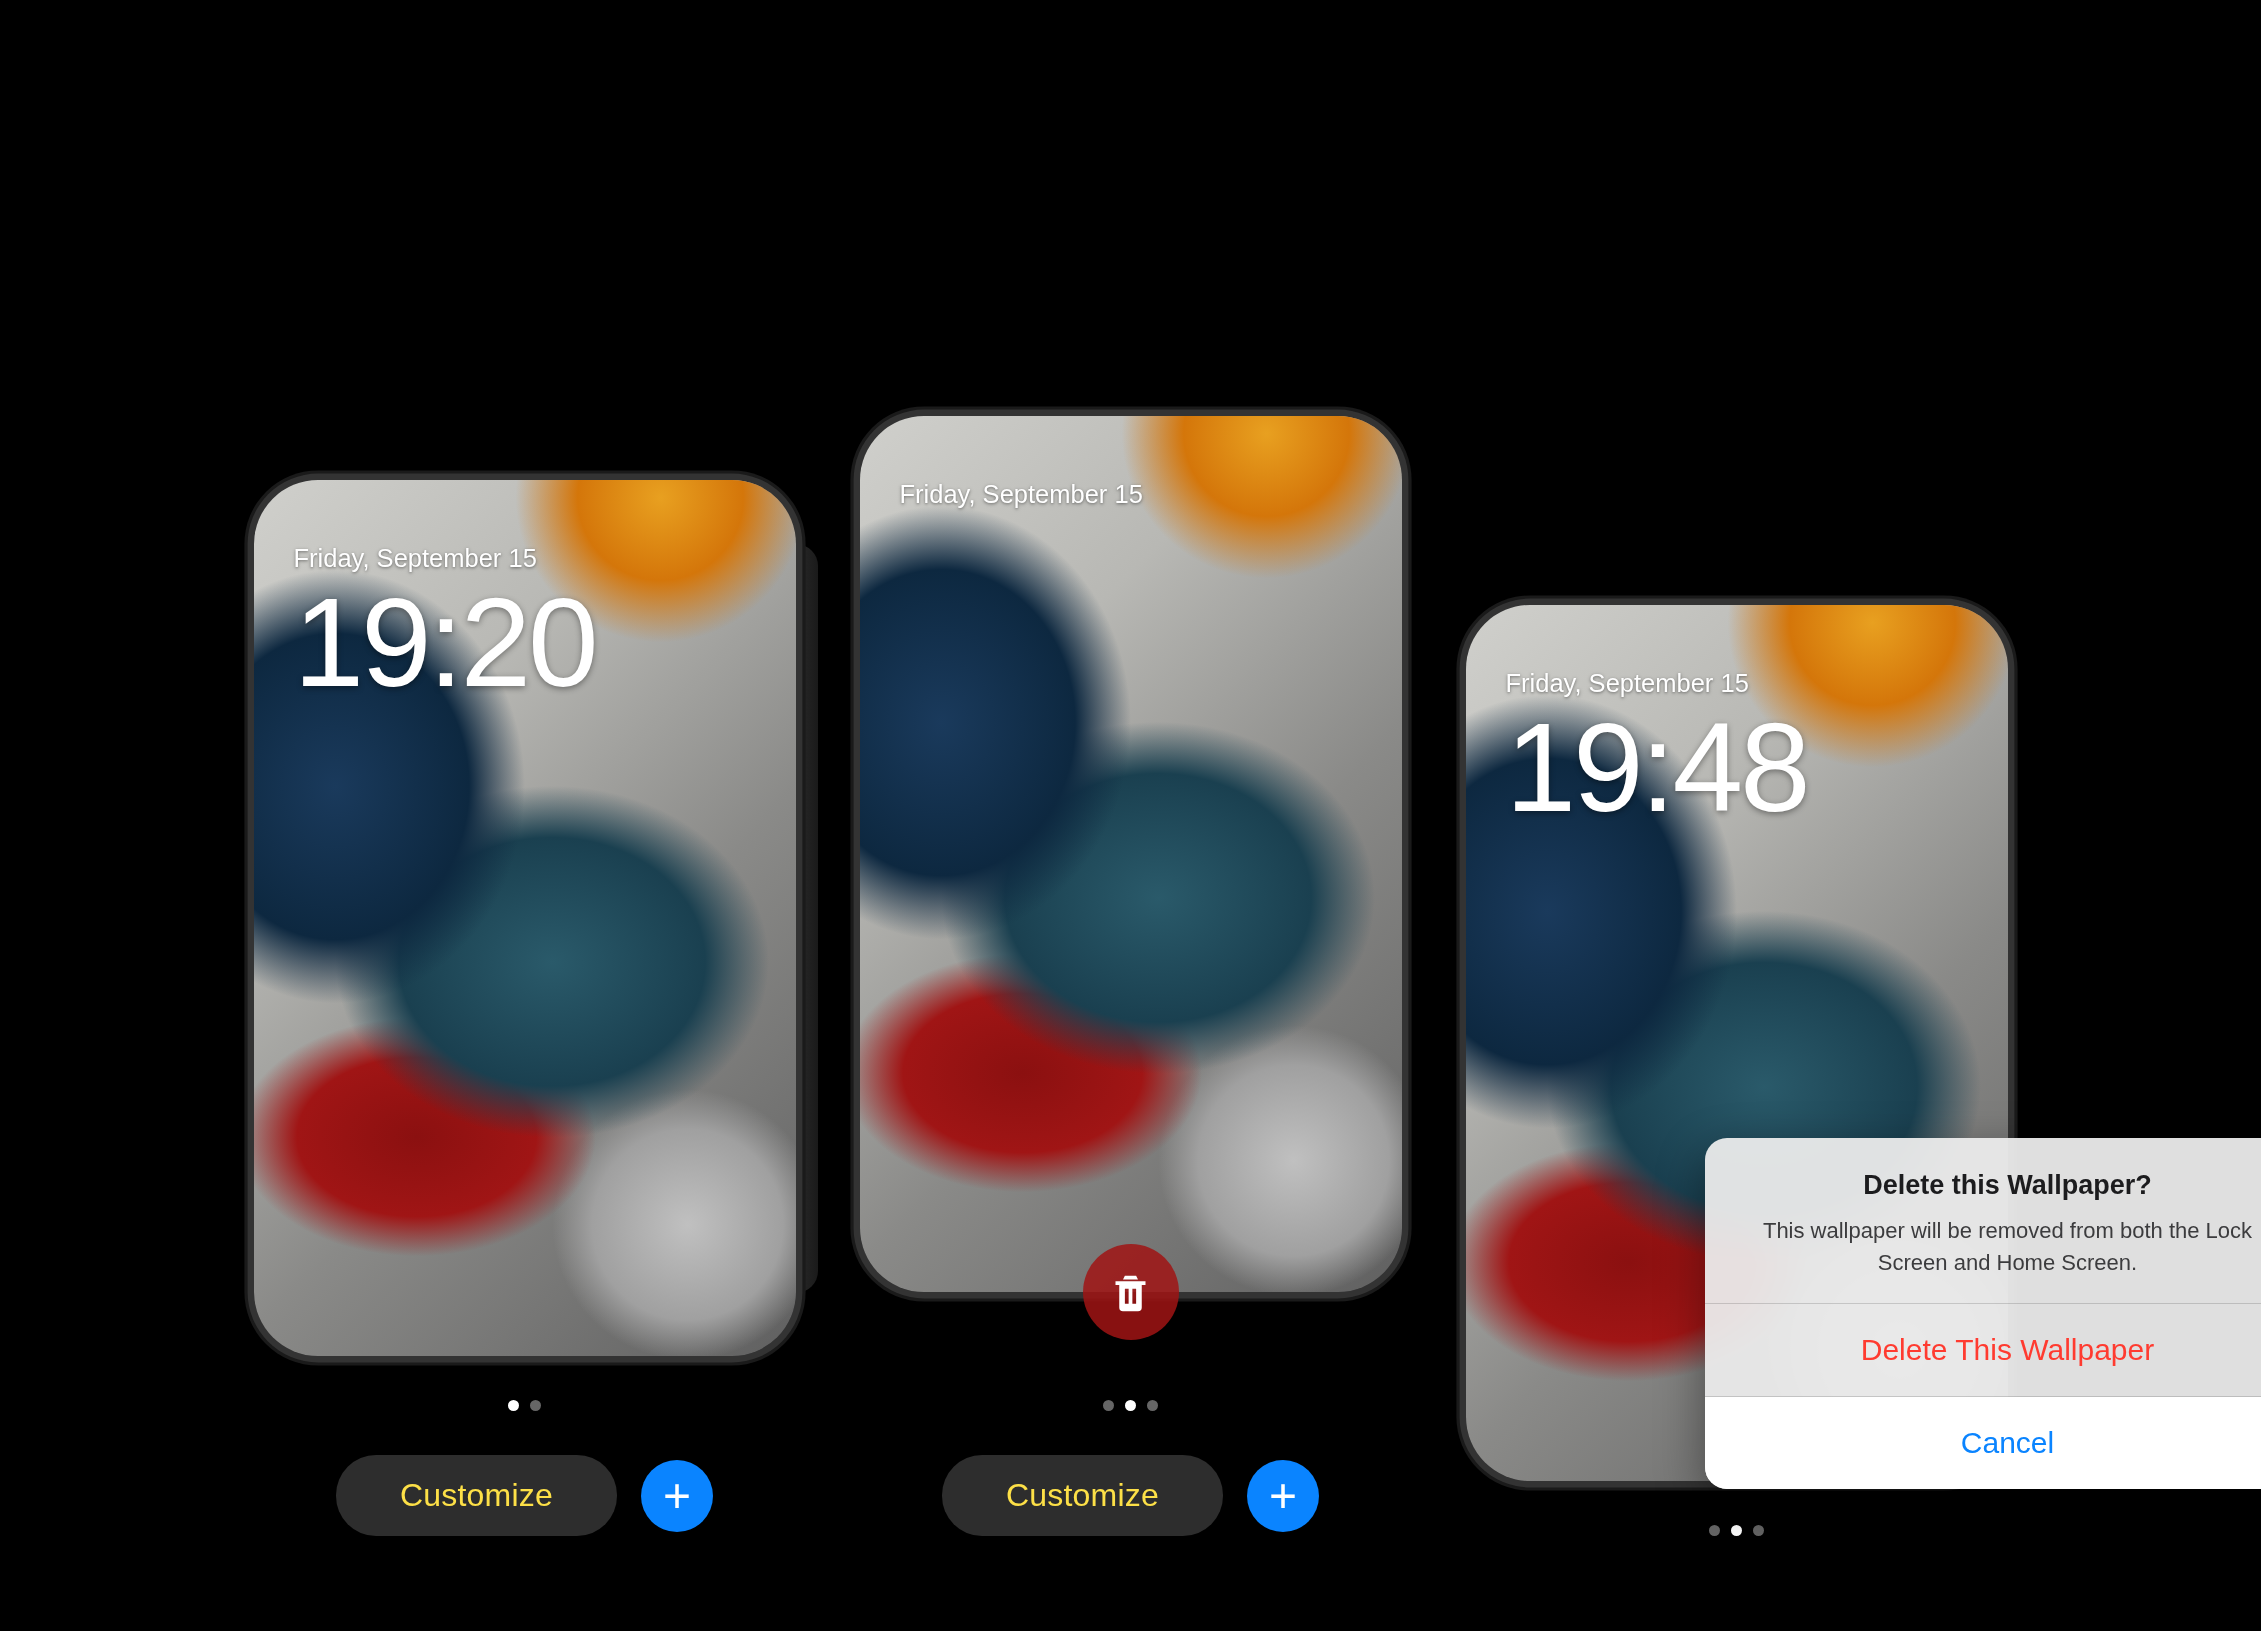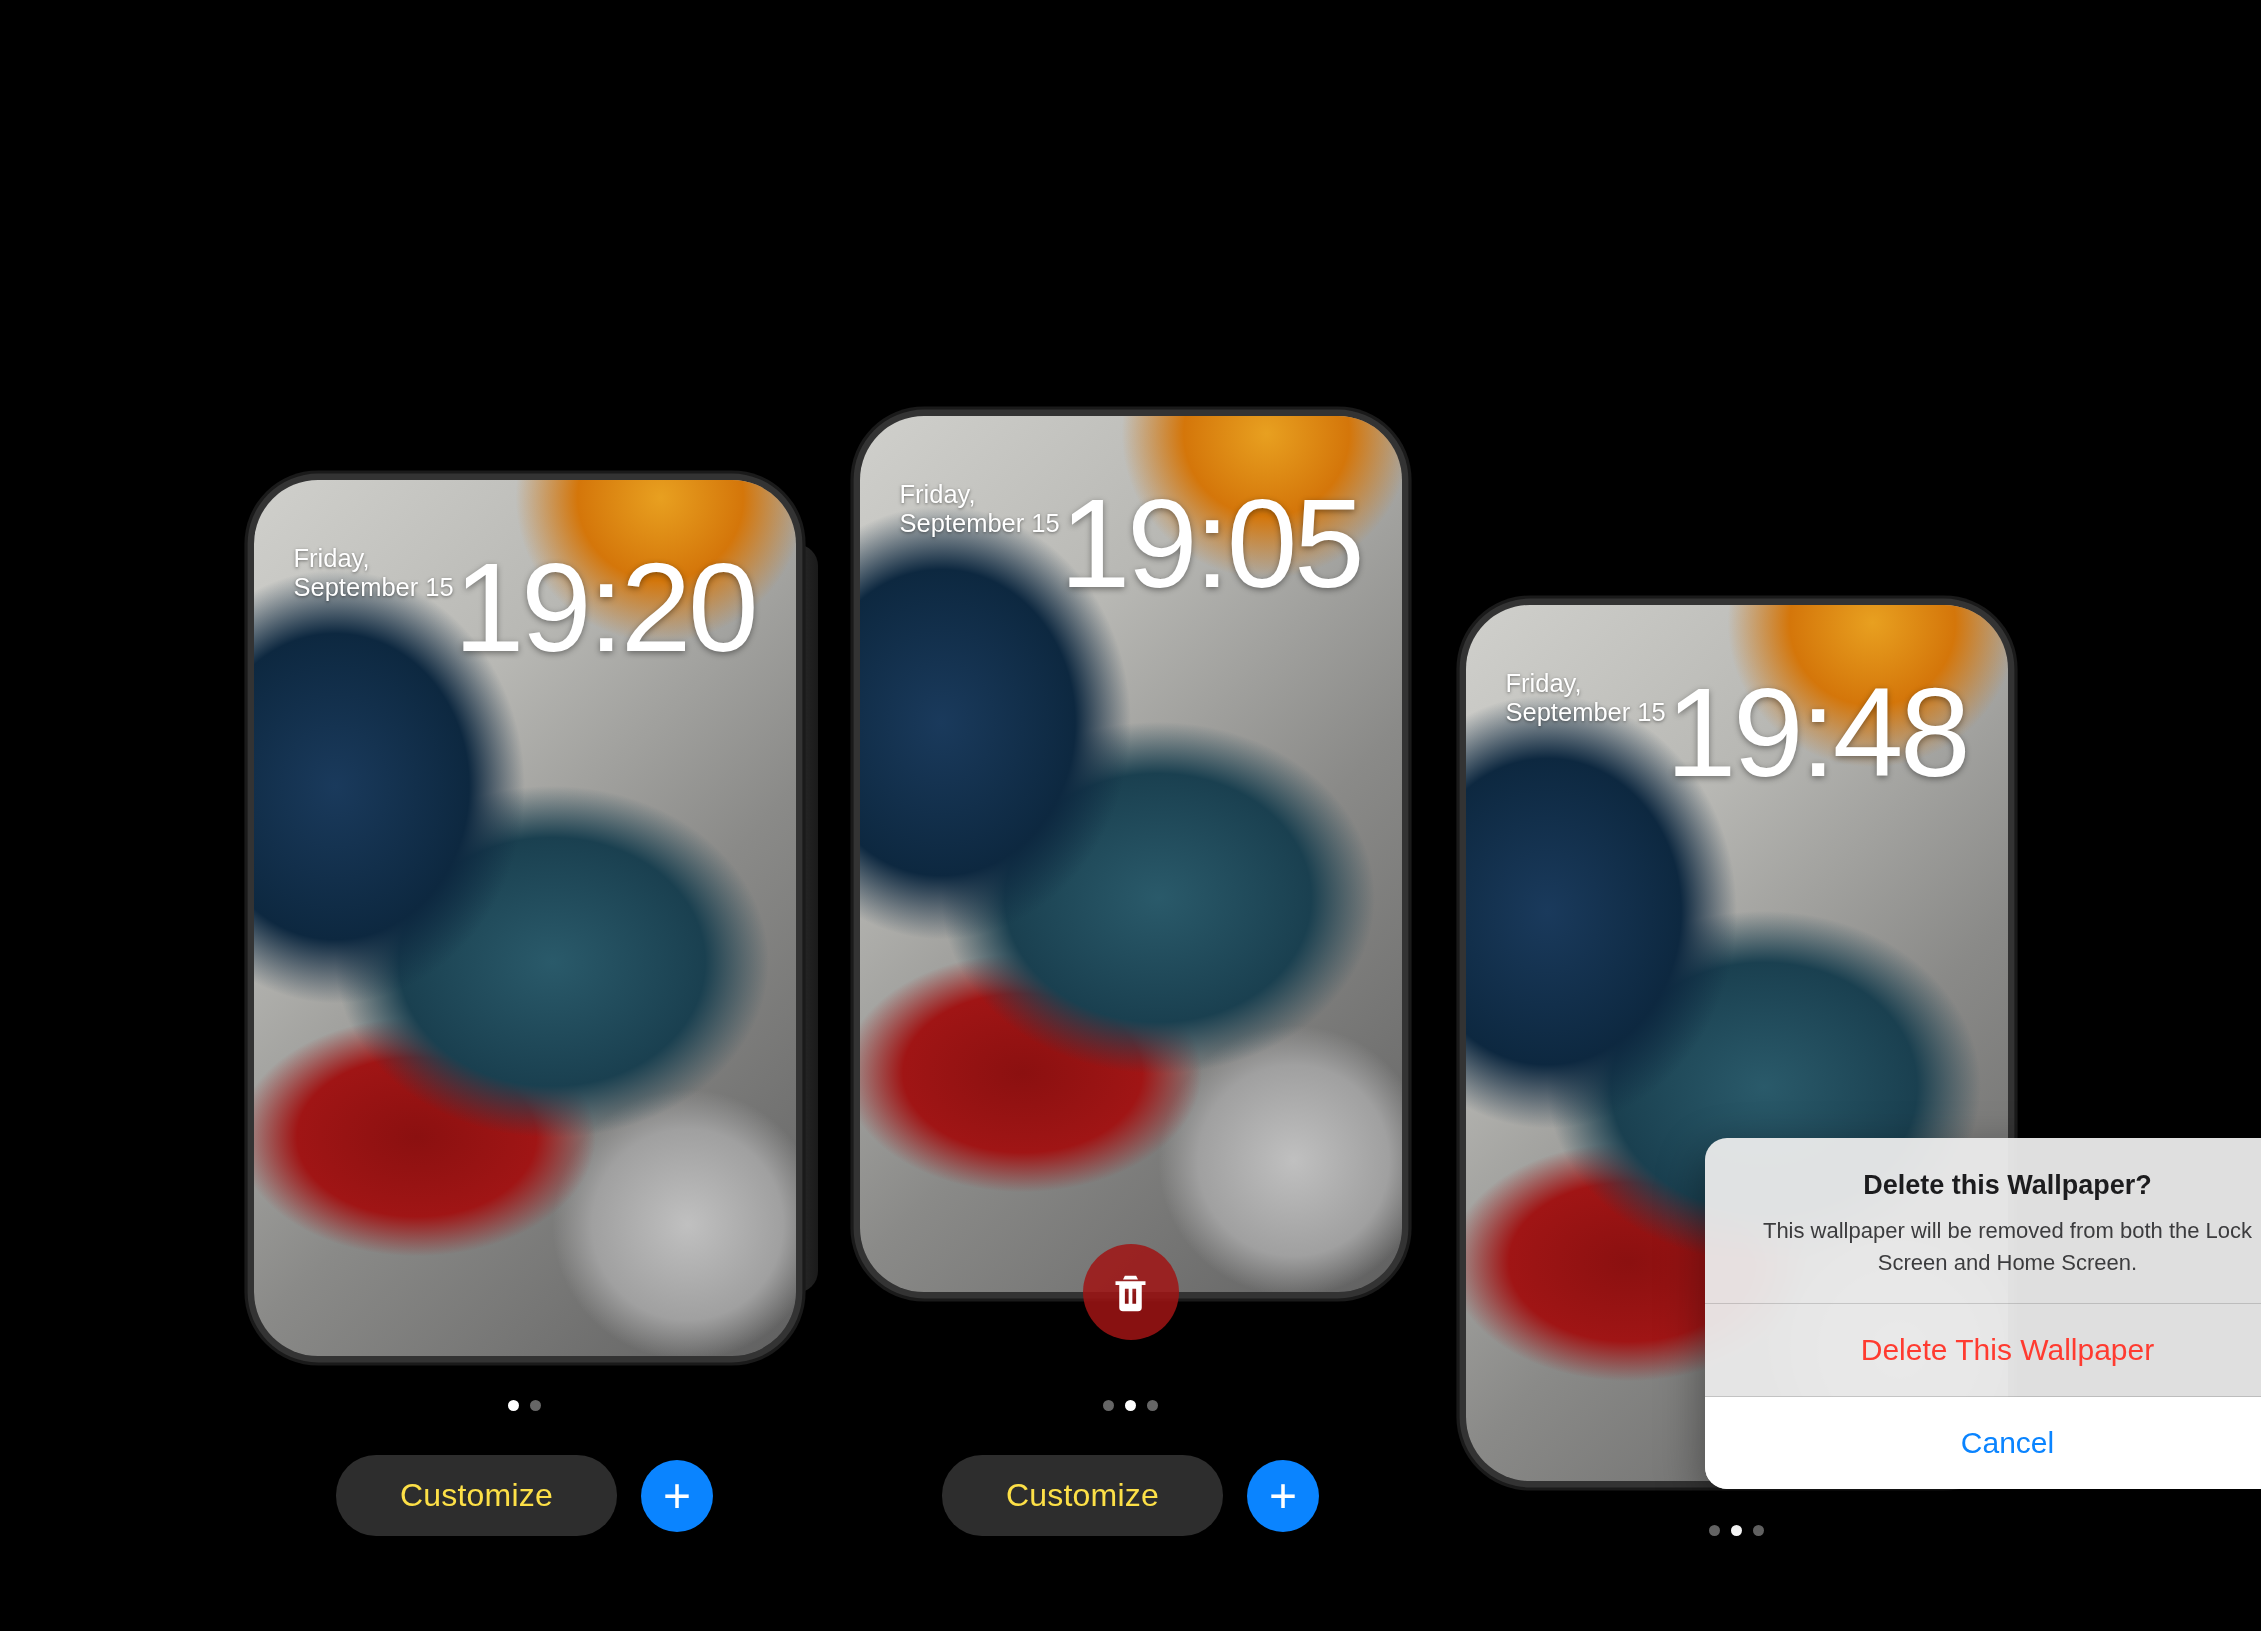--- a/index.html
+++ b/index.html
@@ -64,20 +64,21 @@
         linear-gradient(135deg, #d0d0cc 0%, #b8b8b4 30%, #8a8a88 60%, #606060 100%);
     }
 
     
     .lock-screen-content {
       position: absolute;
       top: 0; left: 0;
       width: 100%;
       height: 100%;
       display: flex;
+      flex-direction: column;
       align-items: flex-start;
       padding: 64px 40px 32px;
       z-index: 2;
     }
 
     .lock-date {
       color: #fff;
       font-size: 25.5px;
       font-weight: 400;
       text-shadow: 0 0.8px 3.2px rgba(0,0,0,0.5);
@@ -288,21 +289,20 @@
       <button class="add-btn">+</button>
     </div>
   </div>
 
   <div class="panel panel-middle">
     <div class="phone-wrapper" style="position:relative;">
       <div class="phone-frame phone-frame-dark">
         <div class="wallpaper-bg-clear"></div>
         <div class="lock-screen-content">
           <span class="lock-date">Friday, September 15</span>
-          <span class="lock-time">19:05</span>
         </div>
       </div>
 
       <div class="trash-btn">
         <svg class="trash-icon-svg" viewBox="0 0 24 24" xmlns="http://www.w3.org/2000/svg">
           <path d="M9 3h6l1 2H8L9 3zm-5 3h16v2H4V6zm2 14V8h12v12a2 2 0 01-2 2H8a2 2 0 01-2-2zm3-10v8h2v-8H9zm4 0v8h2v-8h-2z"></path>
         </svg>
       </div>
     </div>
     <div class="page-dots" style="margin-top:64px;">

